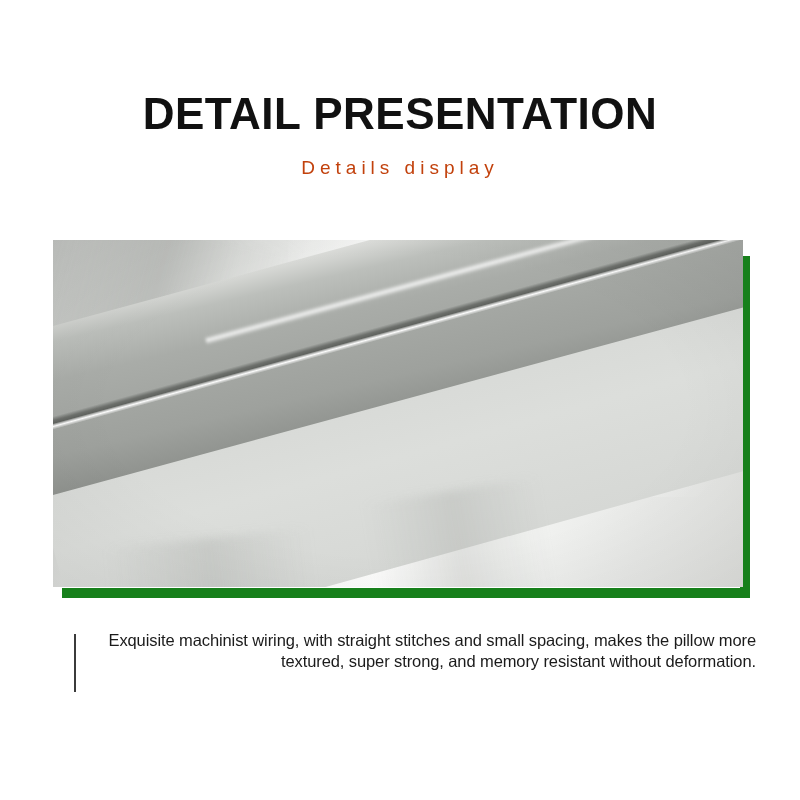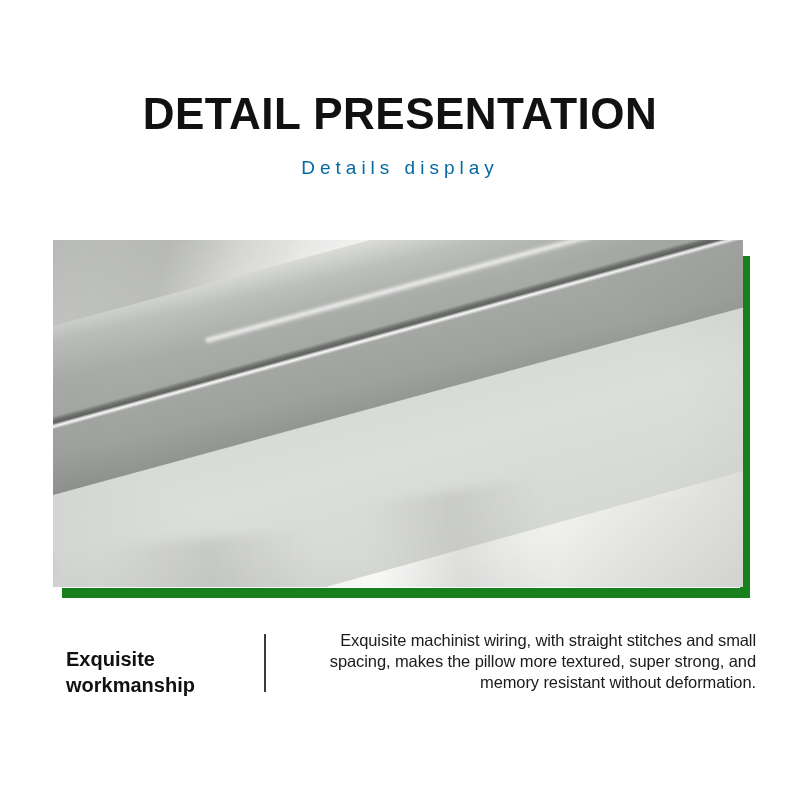--- a/index.html
+++ b/index.html
@@ -40,21 +40,21 @@
     line-height: 52px;
     margin: 0;
     white-space: nowrap;
   }
   .sub-title {
     margin: 16px 0 0 0;
     font-family: "Liberation Sans", sans-serif;
     font-size: 19px;
     font-weight: 400;
     letter-spacing: 5px;
-    color: #0369a1;
+    color: #c2410c;
     line-height: 24px;
     white-space: nowrap;
   }
 
   
   .media-block {
     position: absolute;
     left: 53px;
     top: 240px;
     width: 697px;
@@ -282,18 +282,17 @@
       <div class="ph-ridge"></div>
       <div class="ph-seam"></div>
       <div class="ph-piping"></div>
       <div class="ph-crease-a"></div>
       <div class="ph-crease-b"></div>
       <div class="ph-vignette"></div>
     </div>
   </div>
 
   <div class="caption">
-    <div class="caption-heading">Exquisite workmanship</div>
     <div class="caption-divider"></div>
     <div class="caption-body">Exquisite machinist wiring, with straight stitches and small spacing, makes the pillow more textured, super strong, and memory resistant without deformation.</div>
   </div>
 
 </div>
 
 </body></html>

